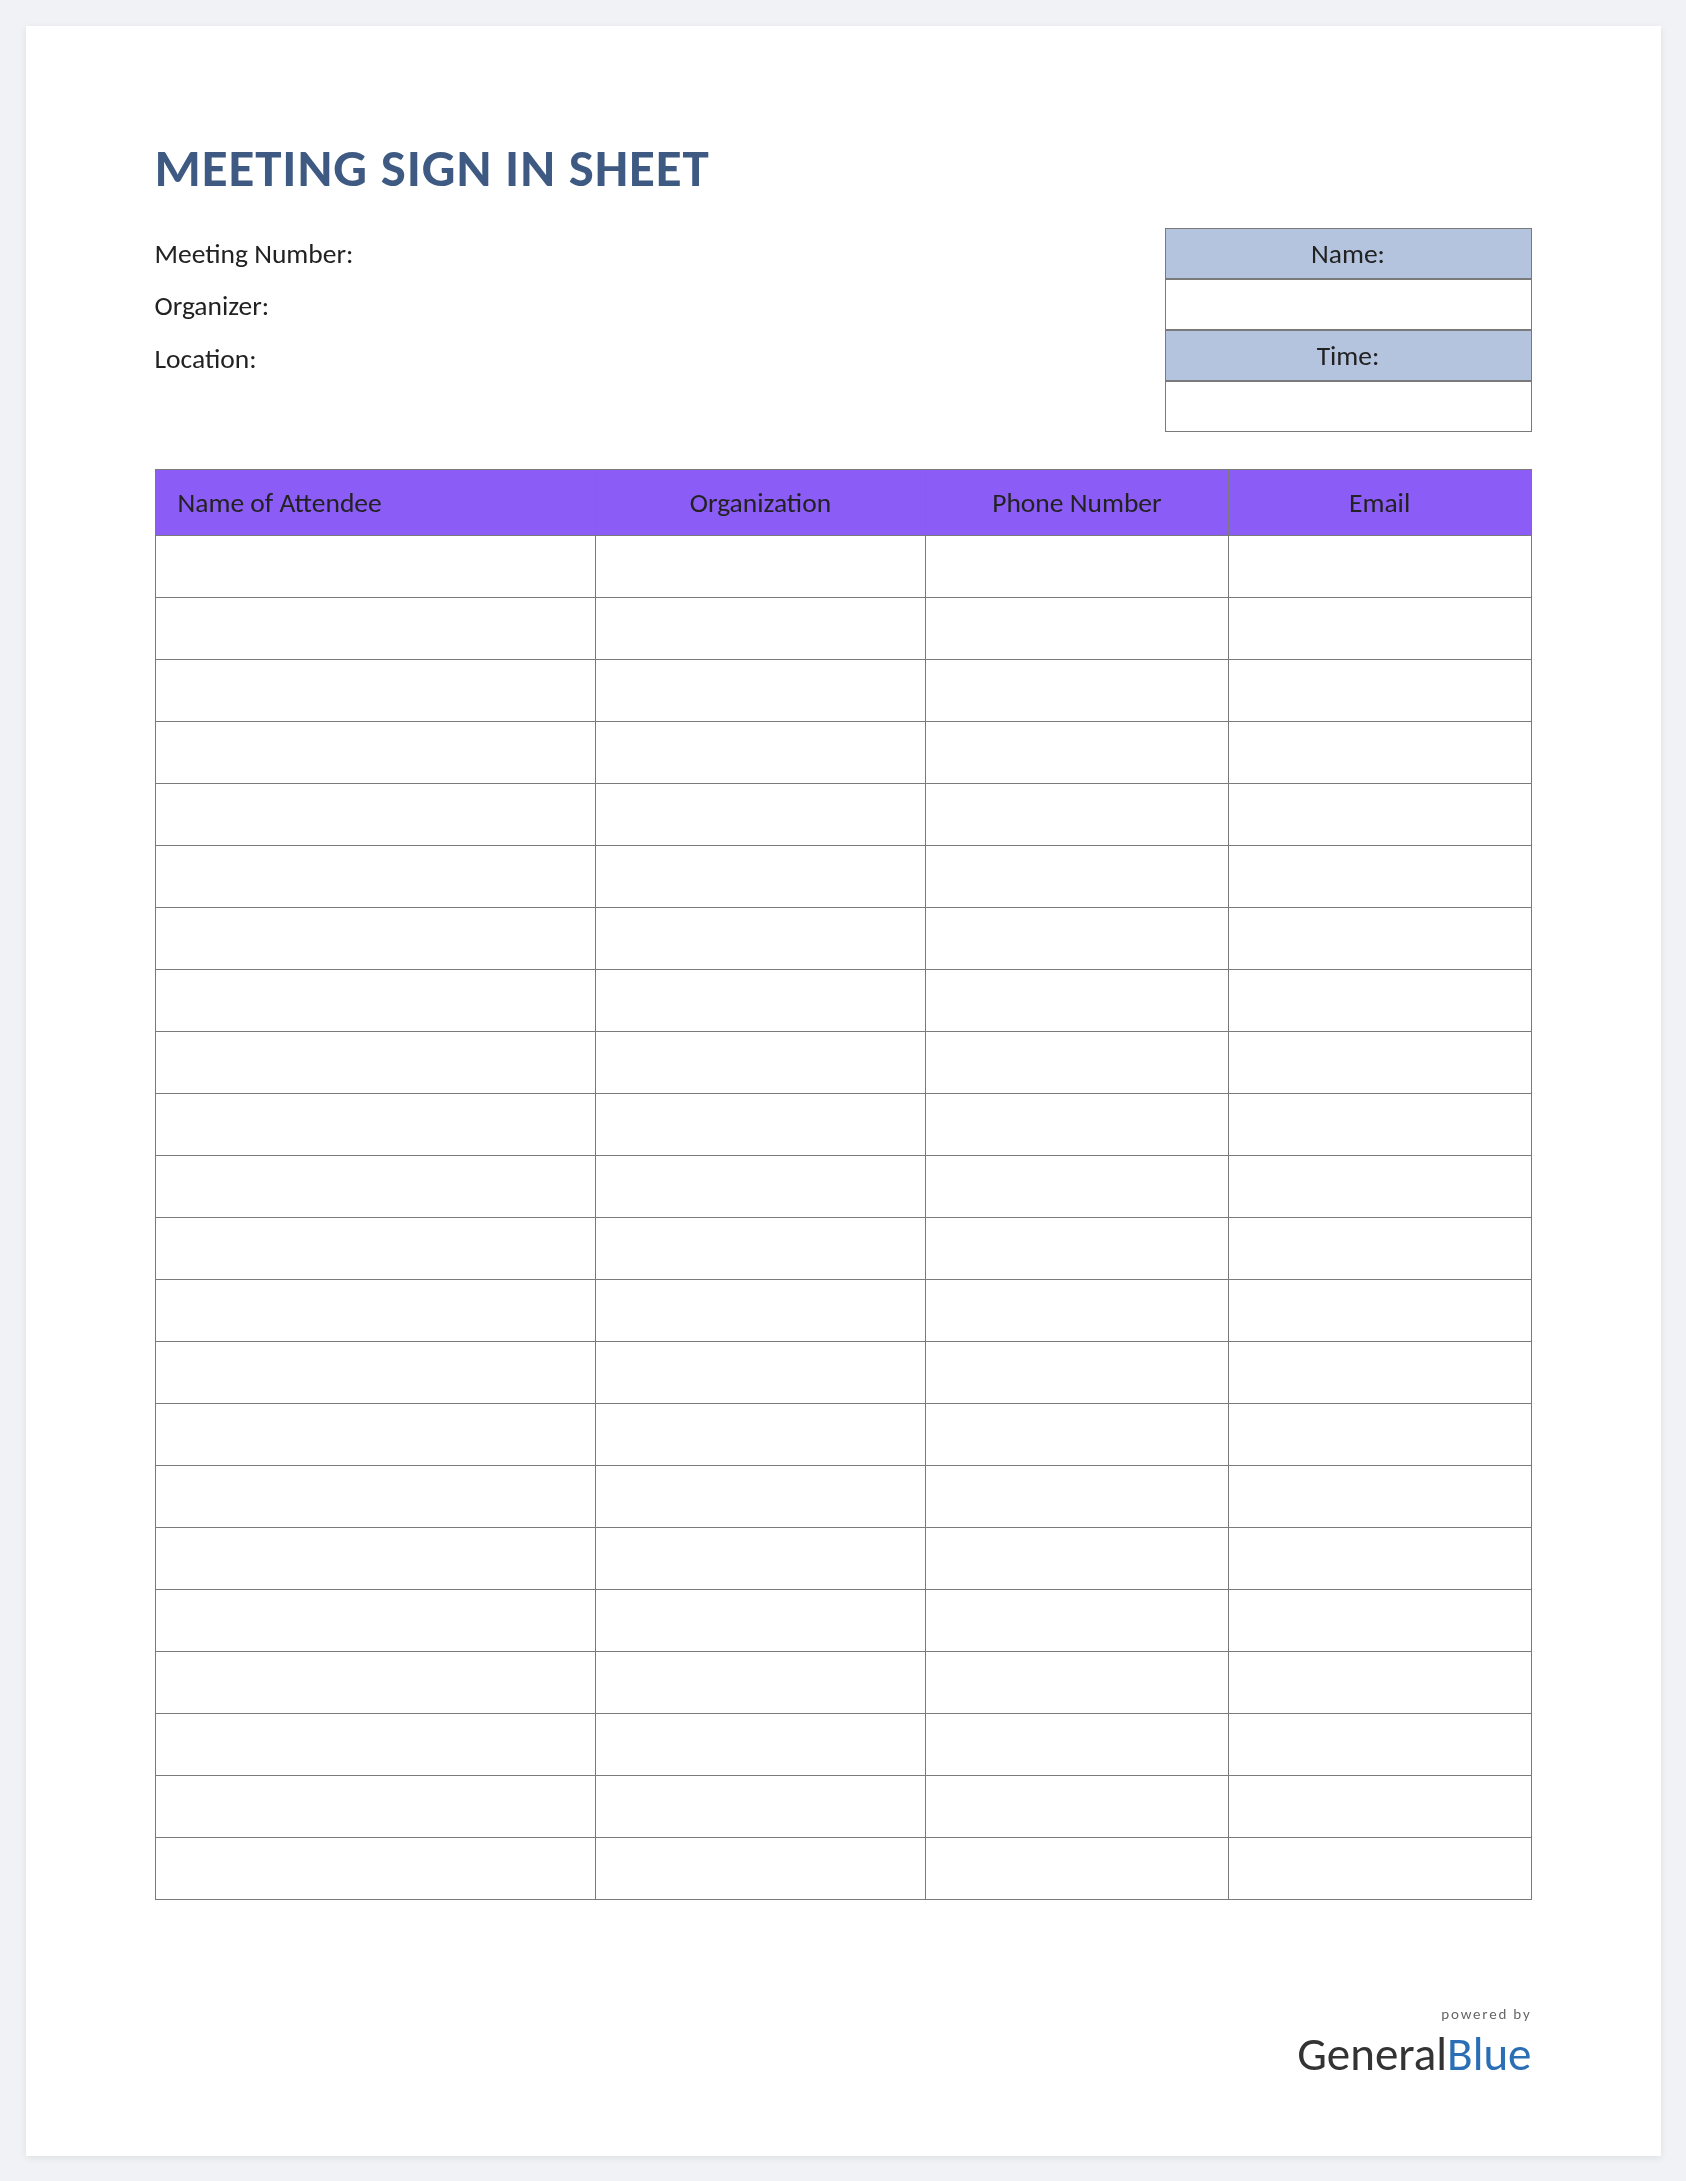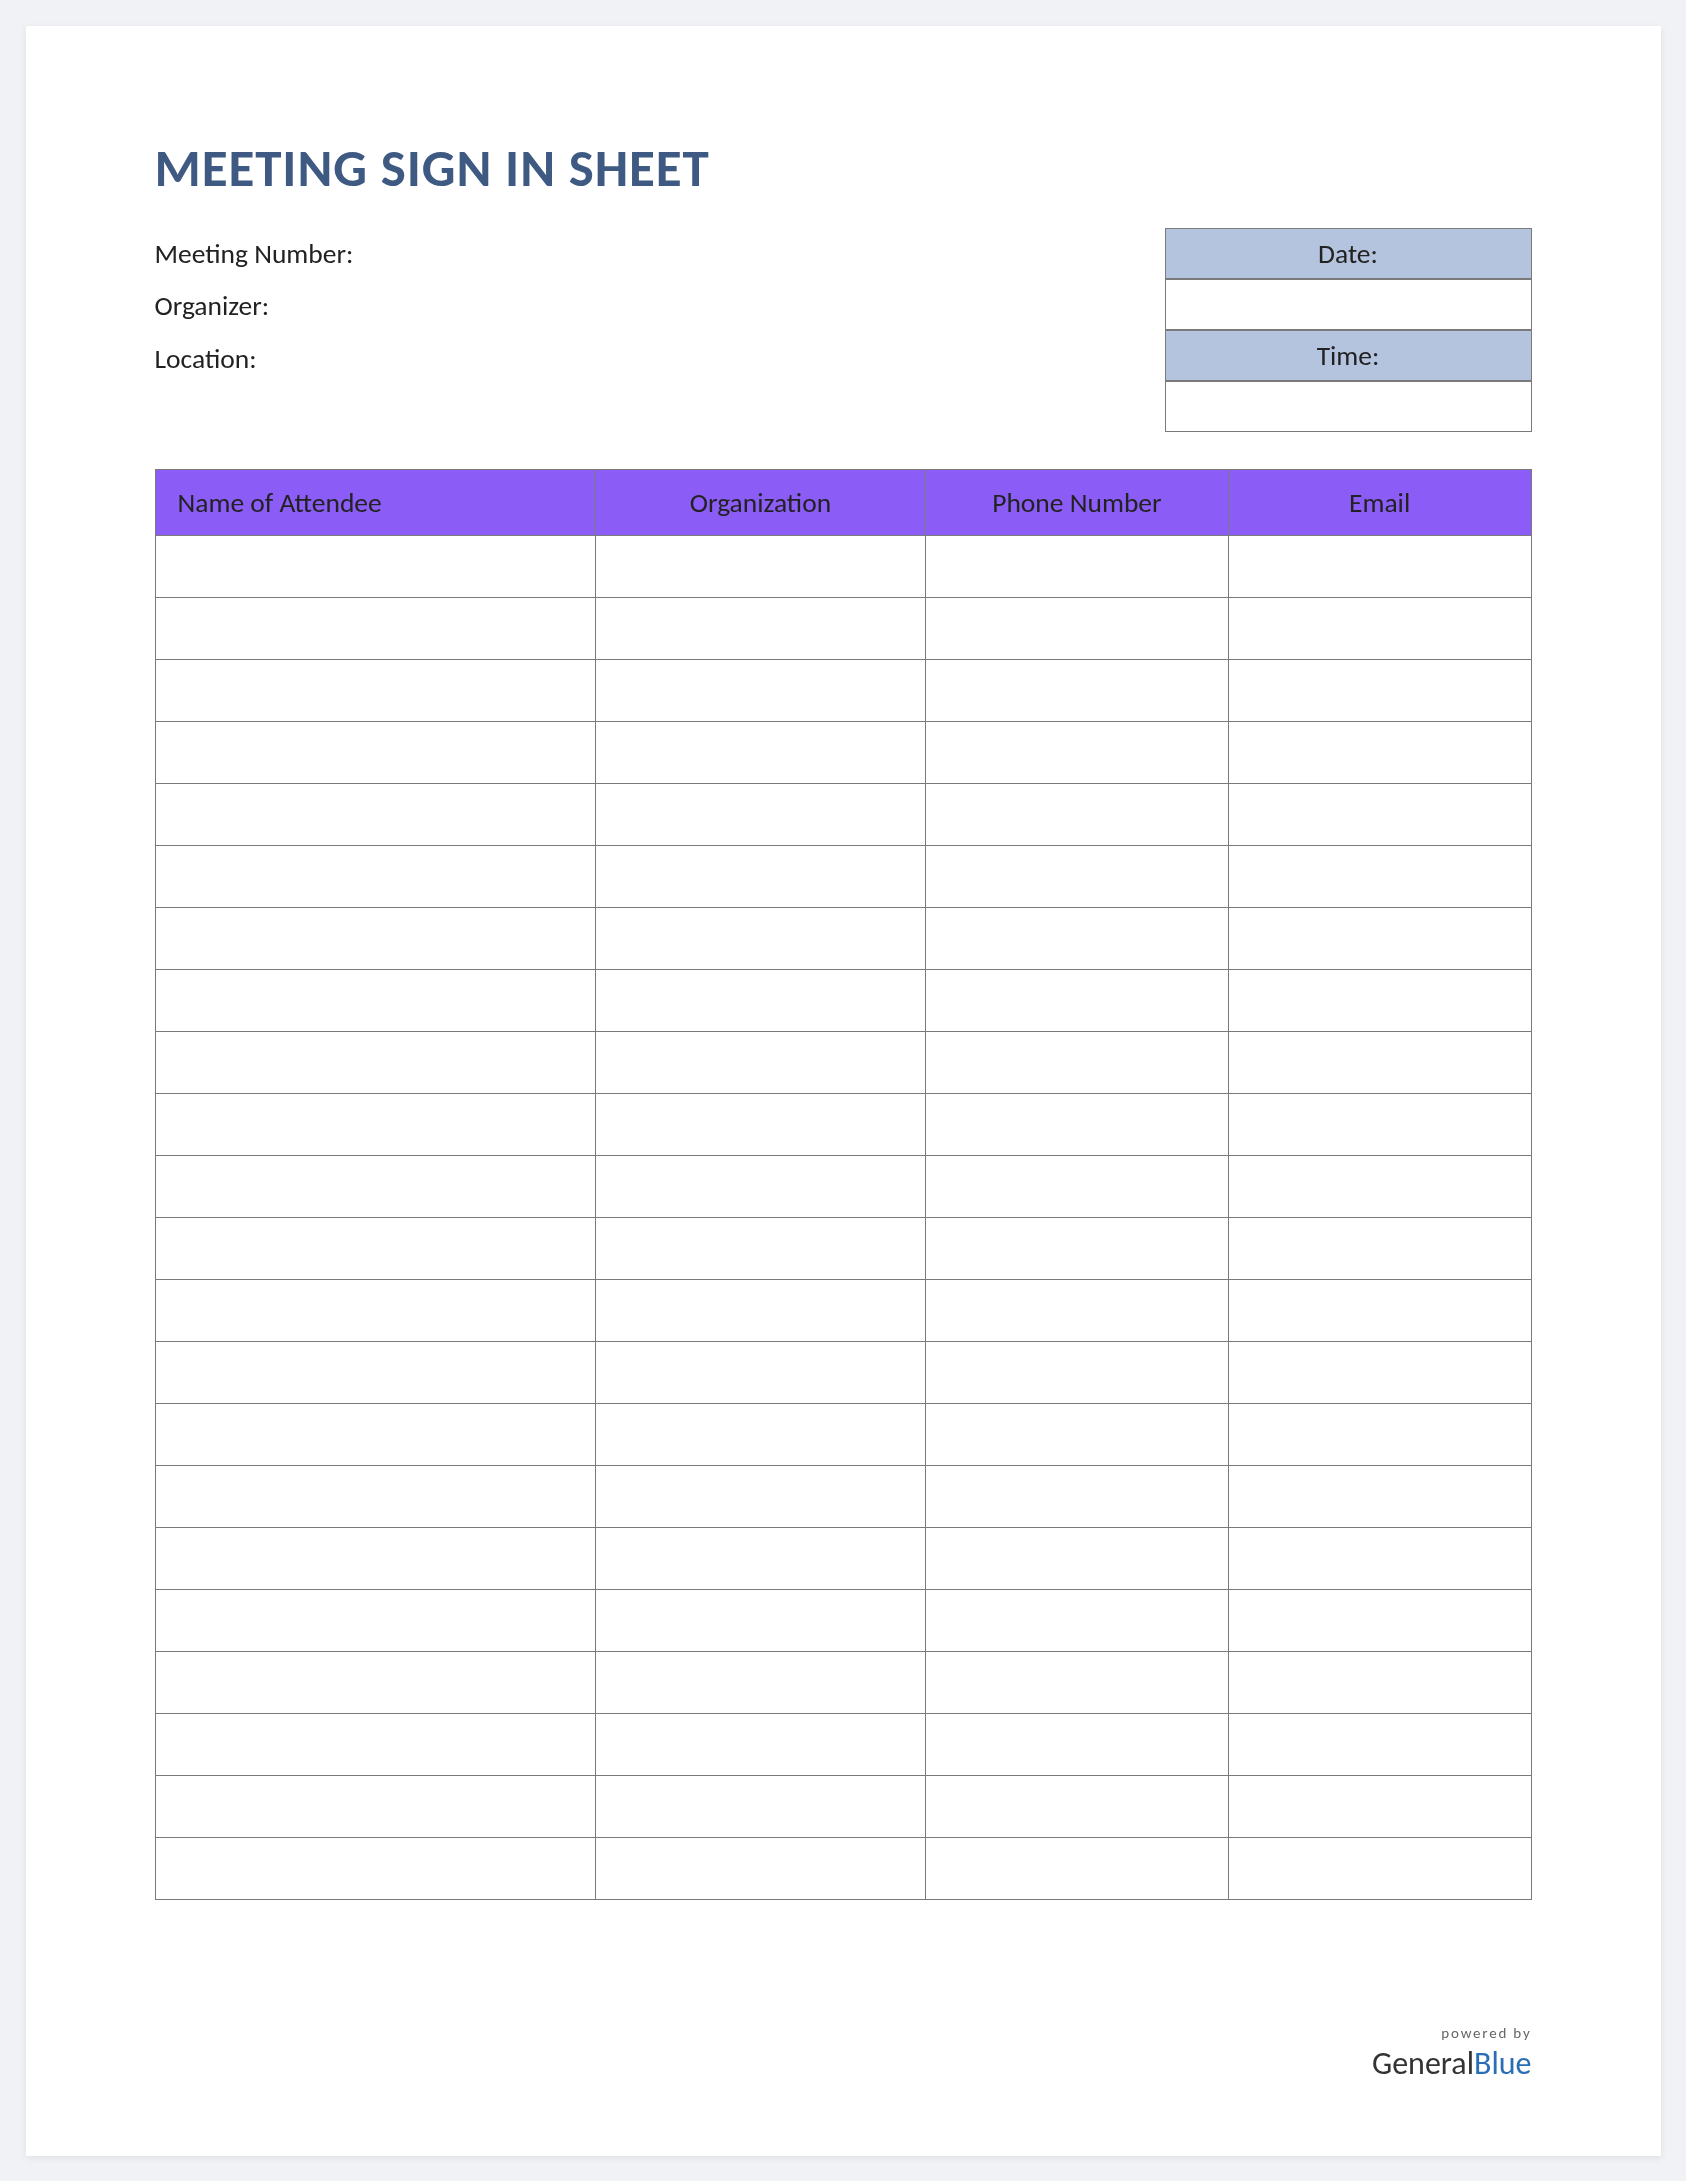--- a/index.html
+++ b/index.html
@@ -85,42 +85,42 @@
     right: 129px;
     text-align: right;
   }
   .powered-by {
     font-size: 15px;
     color: #666;
     letter-spacing: 1.8px;
     margin-bottom: 1.8px;
   }
   .brand {
-    font-size: 32px;
+    font-size: 47px;
     color: #333;
     font-weight: 400;
     text-align: right;
   }
   .brand .blue { color: #2a6fb5; font-weight: 400; }
 </style>
 </head>
 <body>
 
 <div class="page">
 
   <h1 class="title">MEETING SIGN IN SHEET</h1>
 
   <div class="info-row">
     <div class="meta-fields">
       <div>Meeting Number:</div>
       <div>Organizer:</div>
       <div>Location:</div>
     </div>
     <div class="date-time-box">
-      <div class="dt-cell dt-header">Date:</div>
+      <div class="dt-cell dt-header">Name:</div>
       <div class="dt-cell dt-value"></div>
       <div class="dt-cell dt-header">Time:</div>
       <div class="dt-cell dt-value"></div>
     </div>
   </div>
 
   <table class="attendee-table">
     <thead>
       <tr>
         <th class="name-col">Name of Attendee</th>

